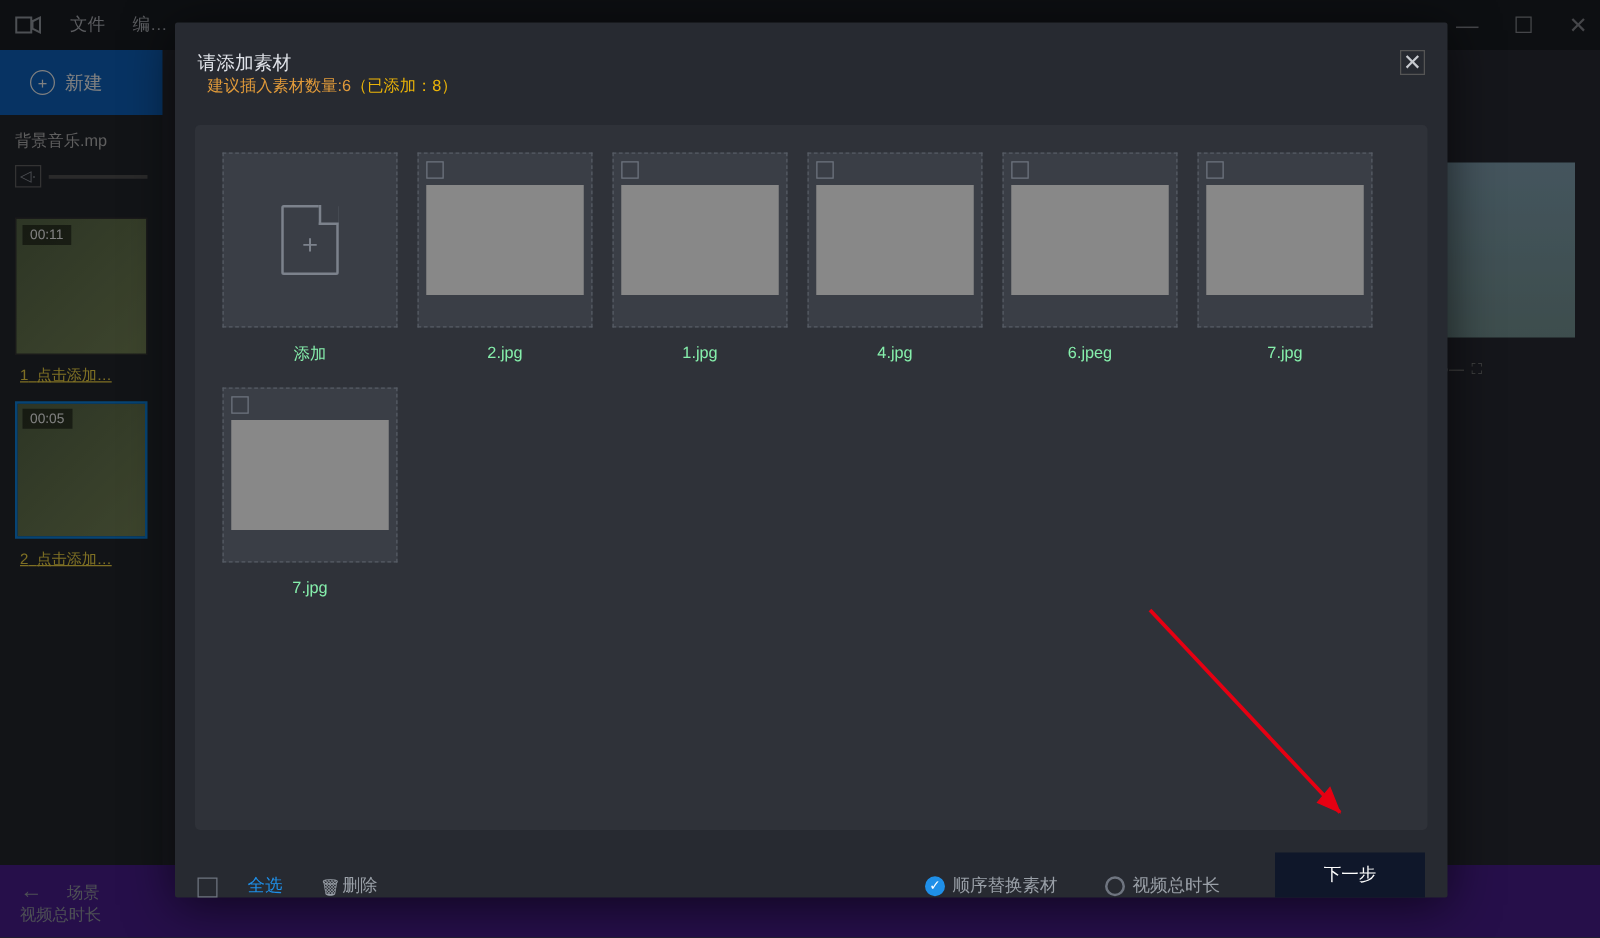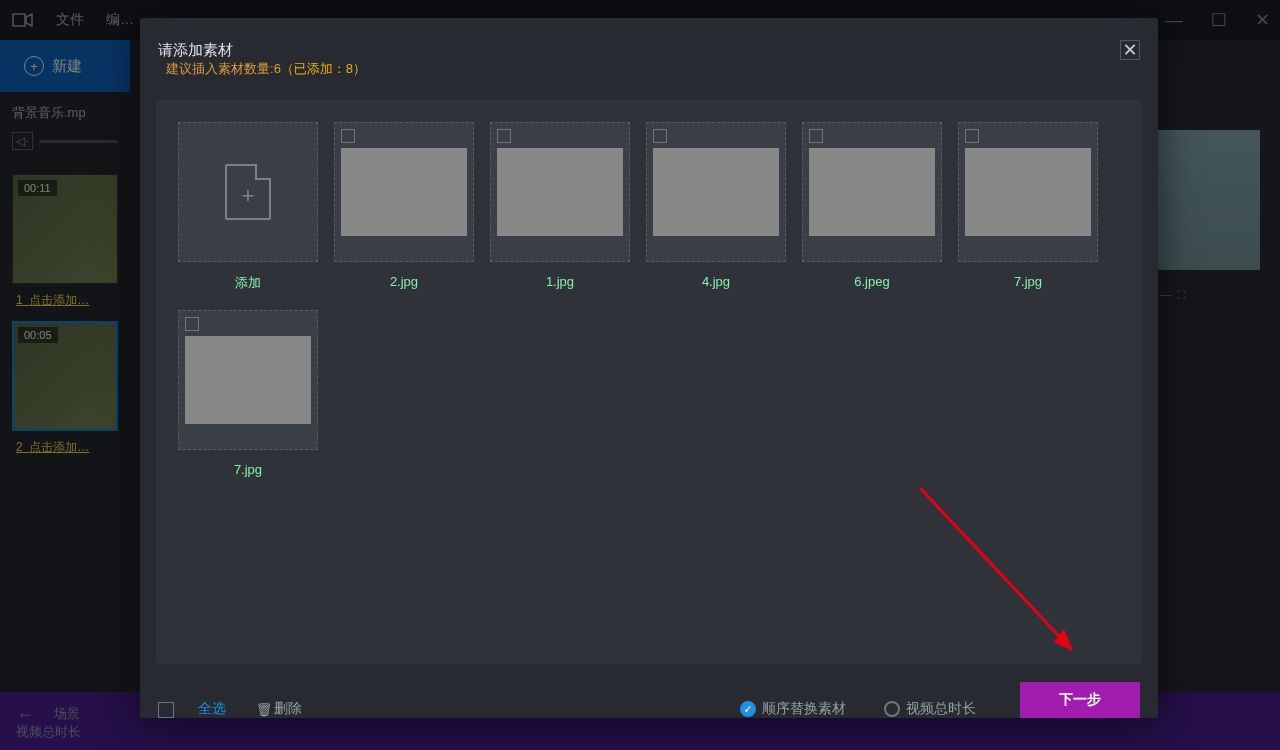--- a/index.html
+++ b/index.html
@@ -69,21 +69,21 @@
     .modal-footer { height: 54px; display: flex; align-items: flex-end; padding: 0 18px; gap: 24px; font-size: 14px; color: #9aa0a8; }
     .f-chk { width: 16px; height: 16px; border: 1.5px solid #6f7580; background: transparent; cursor:pointer; }
     .f-selectall { color: #1f8fe8; cursor:pointer; }
     .f-delete { display:flex; align-items:center; gap:6px; cursor:pointer; color:#9aa0a8; margin-left:6px; }
     .f-delete-icon { display:inline-block; width:12px; font-size:13px; }
     .f-spacer { flex: 1; }
     .f-radio { display:flex; align-items:center; gap:6px; cursor:pointer; }
     .r-outer { width:16px; height:16px; border-radius:50%; border:2px solid #6f7580; display:flex; align-items:center; justify-content:center; }
     .r-outer.checked { border-color:#1f8fe8; background:#1f8fe8; }
     .r-outer.checked::after { content:"✓"; color:#fff; font-size:11px; line-height:1; }
-    .f-next { width: 120px; height: 36px; background: #a21caf; color:#fff; display:flex; align-items:center; justify-content:center; cursor:pointer; margin-left: 20px; font-weight: bold; }
+    .f-next { width: 120px; height: 36px; background: #0f172a; color:#fff; display:flex; align-items:center; justify-content:center; cursor:pointer; margin-left: 20px; }
     
     
     .arrow-anno { position: absolute; left: 912px; top: 480px; pointer-events: none; }
     .arrow-anno line, .arrow-anno polygon { stroke:#e60012; fill:#e60012; }
   </style>
 </head>
 <body>
 
 <div class="app-bg">
   <div class="app-topbar">

